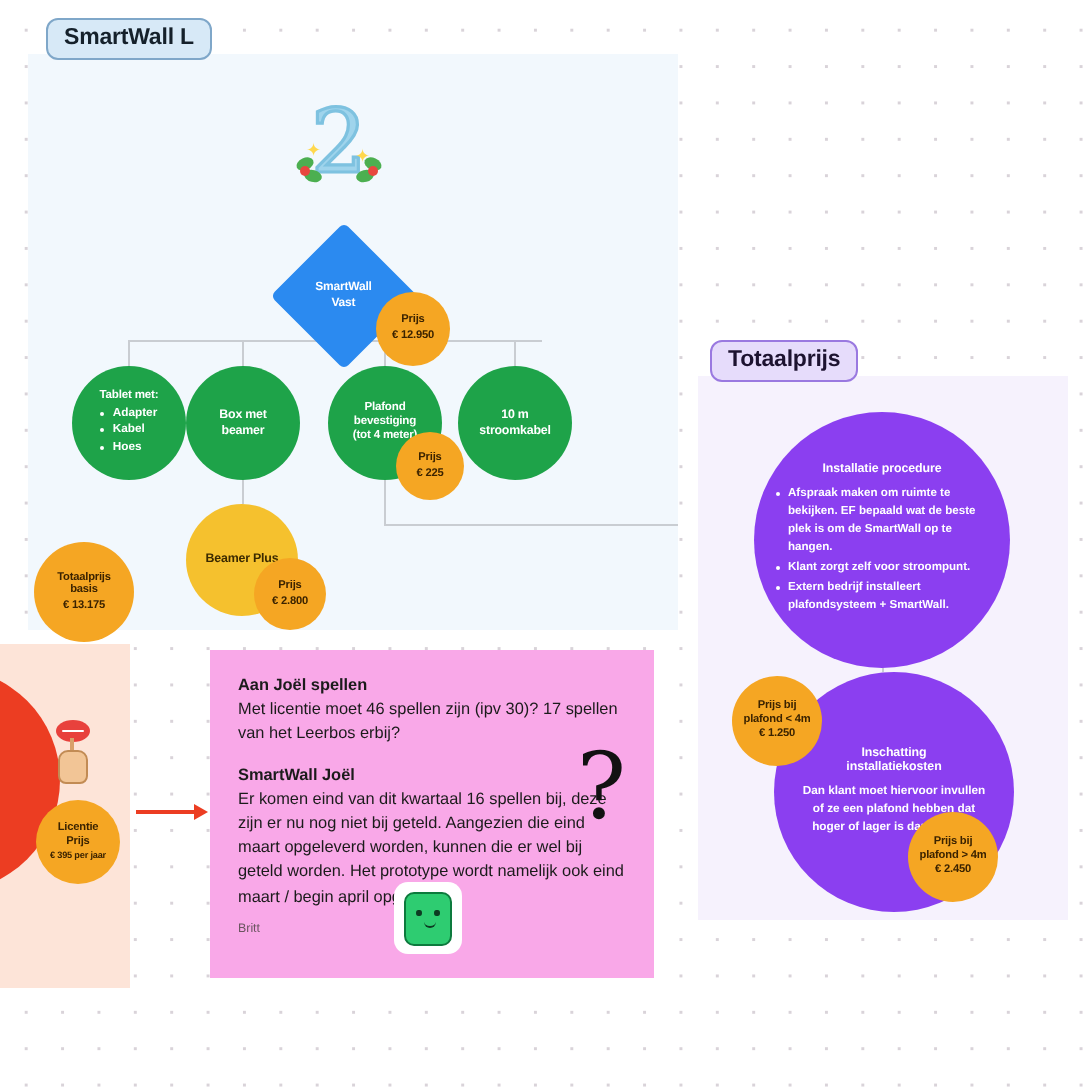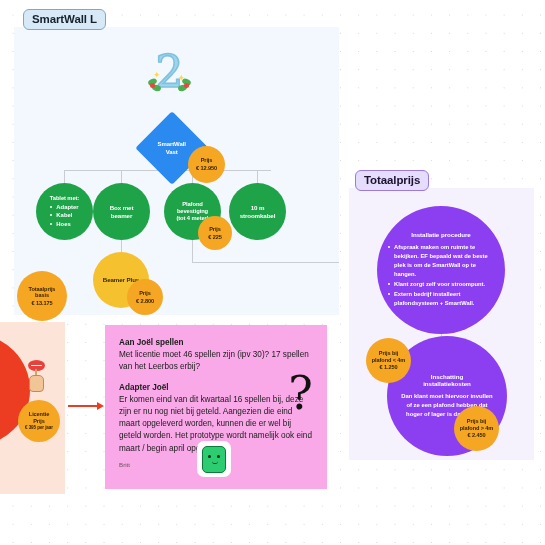--- a/index.html
+++ b/index.html
@@ -329,21 +329,21 @@
 
   <div id="arrow-connector">
     <span class="shaft"></span>
     <span class="head"></span>
   </div>
 
   <div id="card-qa">
     <div class="qa-head">Aan Joël spellen</div>
     <div class="qa-text">Met licentie moet 46 spellen zijn (ipv 30)? 17 spellen van het Leerbos erbij?</div>
     <div class="qa-gap"></div>
-    <div class="qa-head">Adapter Joël</div>
+    <div class="qa-head">SmartWall Joël</div>
     <div class="qa-text">Er komen eind van dit kwartaal 16 spellen bij, deze zijn er nu nog niet bij geteld. Aangezien die eind maart opgeleverd worden, kunnen die er wel bij geteld worden. Het prototype wordt namelijk ook eind maart / begin april opgeleverd.</div>
     <div class="qa-sig">Britt</div>
 
     <div id="qmark">?</div>
 
     <div id="thumb-sticker">
       <span class="thumb-inner">
         <span class="eye l"></span>
         <span class="eye r"></span>
         <span class="mouth"></span>

